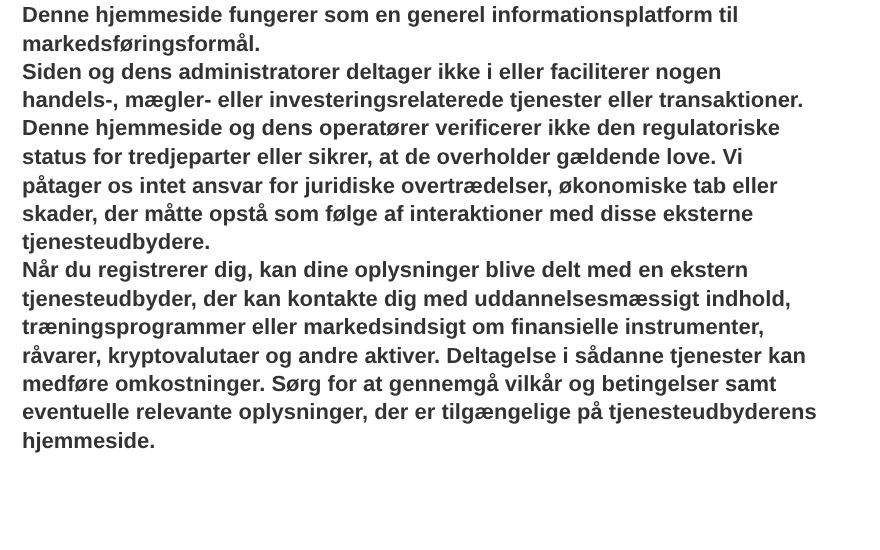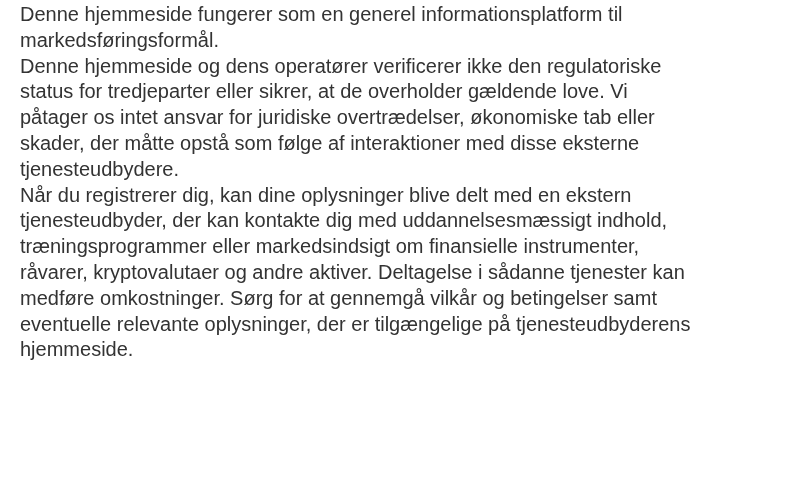--- a/index.html
+++ b/index.html
@@ -11,35 +11,37 @@
       height: 500px;
       background: #ffffff;
       overflow: hidden;
       font-family: "Liberation Sans", "DejaVu Sans", sans-serif;
     }
     .disclaimer {
       padding: 2px 10px 0 20px;
       color: #333333;
       font-size: 20px;
       line-height: 25.8px;
-      font-weight: 400;
+      font-weight: 700;
       letter-spacing: 0;
     }
     .disclaimer p {
       margin: 0;
       padding: 0;
       white-space: pre; 
     }
   </style>
 </head>
 <body>
 
 <div class="disclaimer">
   <p>Denne hjemmeside fungerer som en generel informationsplatform til
 markedsføringsformål.</p>
+  <p>Siden og dens administratorer deltager ikke i eller faciliterer nogen
+handels-, mægler- eller investeringsrelaterede tjenester eller transaktioner.</p>
   <p>Denne hjemmeside og dens operatører verificerer ikke den regulatoriske
 status for tredjeparter eller sikrer, at de overholder gældende love. Vi
 påtager os intet ansvar for juridiske overtrædelser, økonomiske tab eller
 skader, der måtte opstå som følge af interaktioner med disse eksterne
 tjenesteudbydere.</p>
   <p>Når du registrerer dig, kan dine oplysninger blive delt med en ekstern
 tjenesteudbyder, der kan kontakte dig med uddannelsesmæssigt indhold,
 træningsprogrammer eller markedsindsigt om finansielle instrumenter,
 råvarer, kryptovalutaer og andre aktiver. Deltagelse i sådanne tjenester kan
 medføre omkostninger. Sørg for at gennemgå vilkår og betingelser samt

